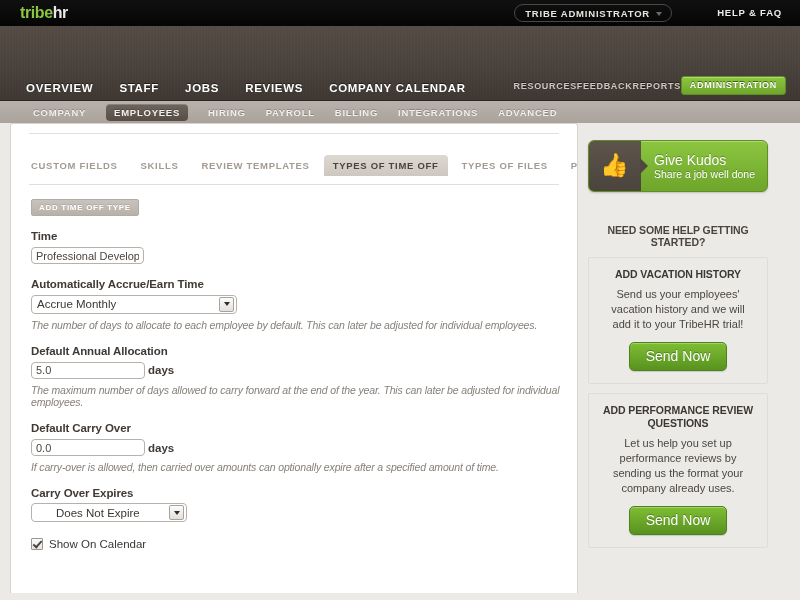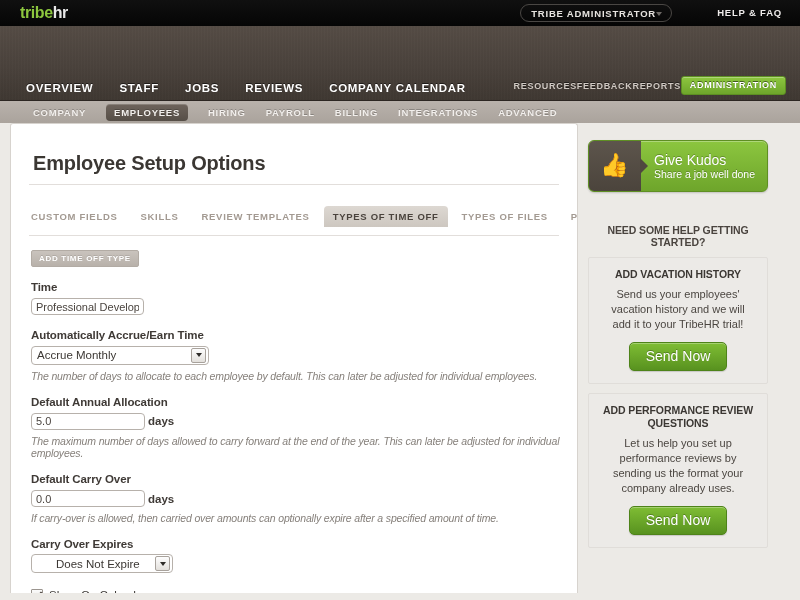--- a/index.html
+++ b/index.html
@@ -28,21 +28,21 @@
 
   .admin-pill {
     position: absolute; right: 128px; top: 4px;
     height: 18px; line-height: 17px;
     padding: 0 9px 0 10px;
     border: 1px solid #4a4744;
     border-radius: 9px;
     color: #e7e4e0;
     font-size: 9.5px; letter-spacing: 0.8px; font-weight: bold;
     white-space: nowrap;
-    display: flex; align-items: center; 
+    display: flex; align-items: center; gap: 6px;
   }
   .admin-pill .chev {
     display: inline-block;
     width: 0; height: 0;
     border-left: 3.5px solid transparent;
     border-right: 3.5px solid transparent;
     border-top: 4px solid #6e6a66;
     position: relative; top: 1px;
   }
   .help-faq {
@@ -210,22 +210,22 @@
     background: linear-gradient(180deg,#fdfdfd 0%, #e3e0dc 100%);
     display: flex; align-items: center; justify-content: center;
     margin-left: 6px;
   }
   .sel .arrowbox i {
     display: block; width: 0; height: 0;
     border-left: 3.5px solid transparent;
     border-right: 3.5px solid transparent;
     border-top: 4px solid #2e2b28;
   }
-  .w-sel-accrue { width: 178px; }
-  .w-sel-expire { width: 142px; padding-left: 24px; }
+  .w-sel-accrue { width: 206px; }
+  .w-sel-expire { width: 156px; padding-left: 24px; }
 
   .checkrow { display: flex; align-items: center; gap: 6px; margin-top: 16px; }
   .cbox {
     width: 12px; height: 12px;
     border: 1px solid #9b958f;
     background: linear-gradient(180deg,#fbfbfb 0%, #e8e5e1 100%);
     border-radius: 1px;
     display: flex; align-items: center; justify-content: center;
     position: relative;
   }
@@ -343,21 +343,20 @@
     <a href="#">HIRING</a>
     <a href="#">PAYROLL</a>
     <a href="#">BILLING</a>
     <a href="#">INTEGRATIONS</a>
     <a href="#">ADVANCED</a>
   </div>
 </div>
 
 <div class="panel">
 
-  <div class="page-title">Employee Setup Options</div>
   <div class="title-rule"></div>
 
   <div class="tabs">
     <a href="#">CUSTOM FIELDS</a>
     <a href="#">SKILLS</a>
     <a href="#">REVIEW TEMPLATES</a>
     <a href="#" class="active">TYPES OF TIME OFF</a>
     <a href="#">TYPES OF FILES</a>
     <a href="#">PASSWORD STRENGTH</a>
   </div>

